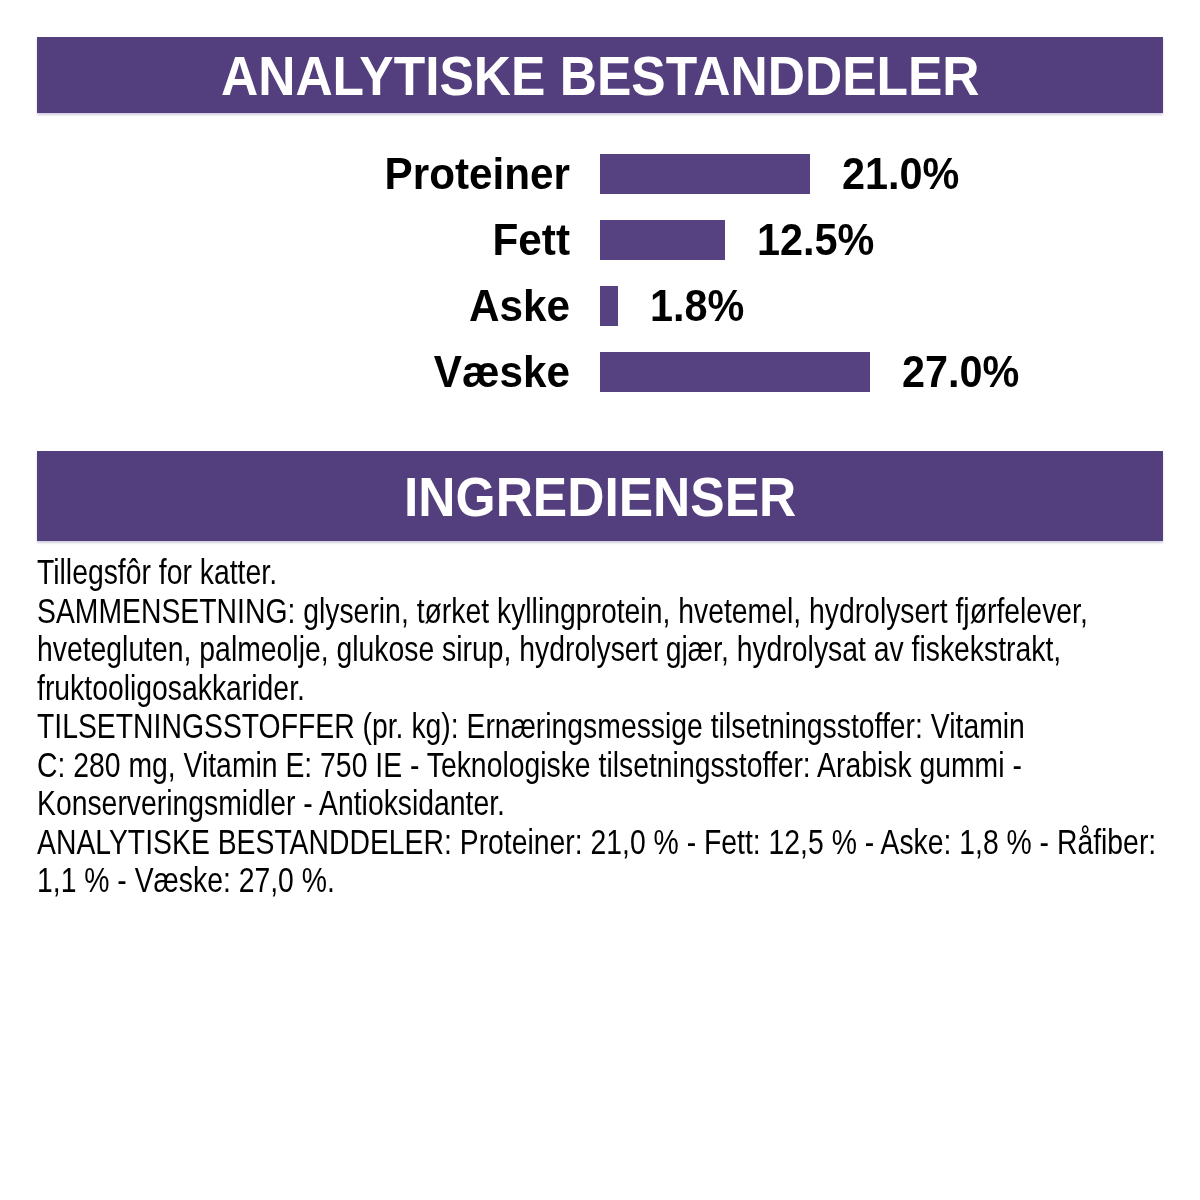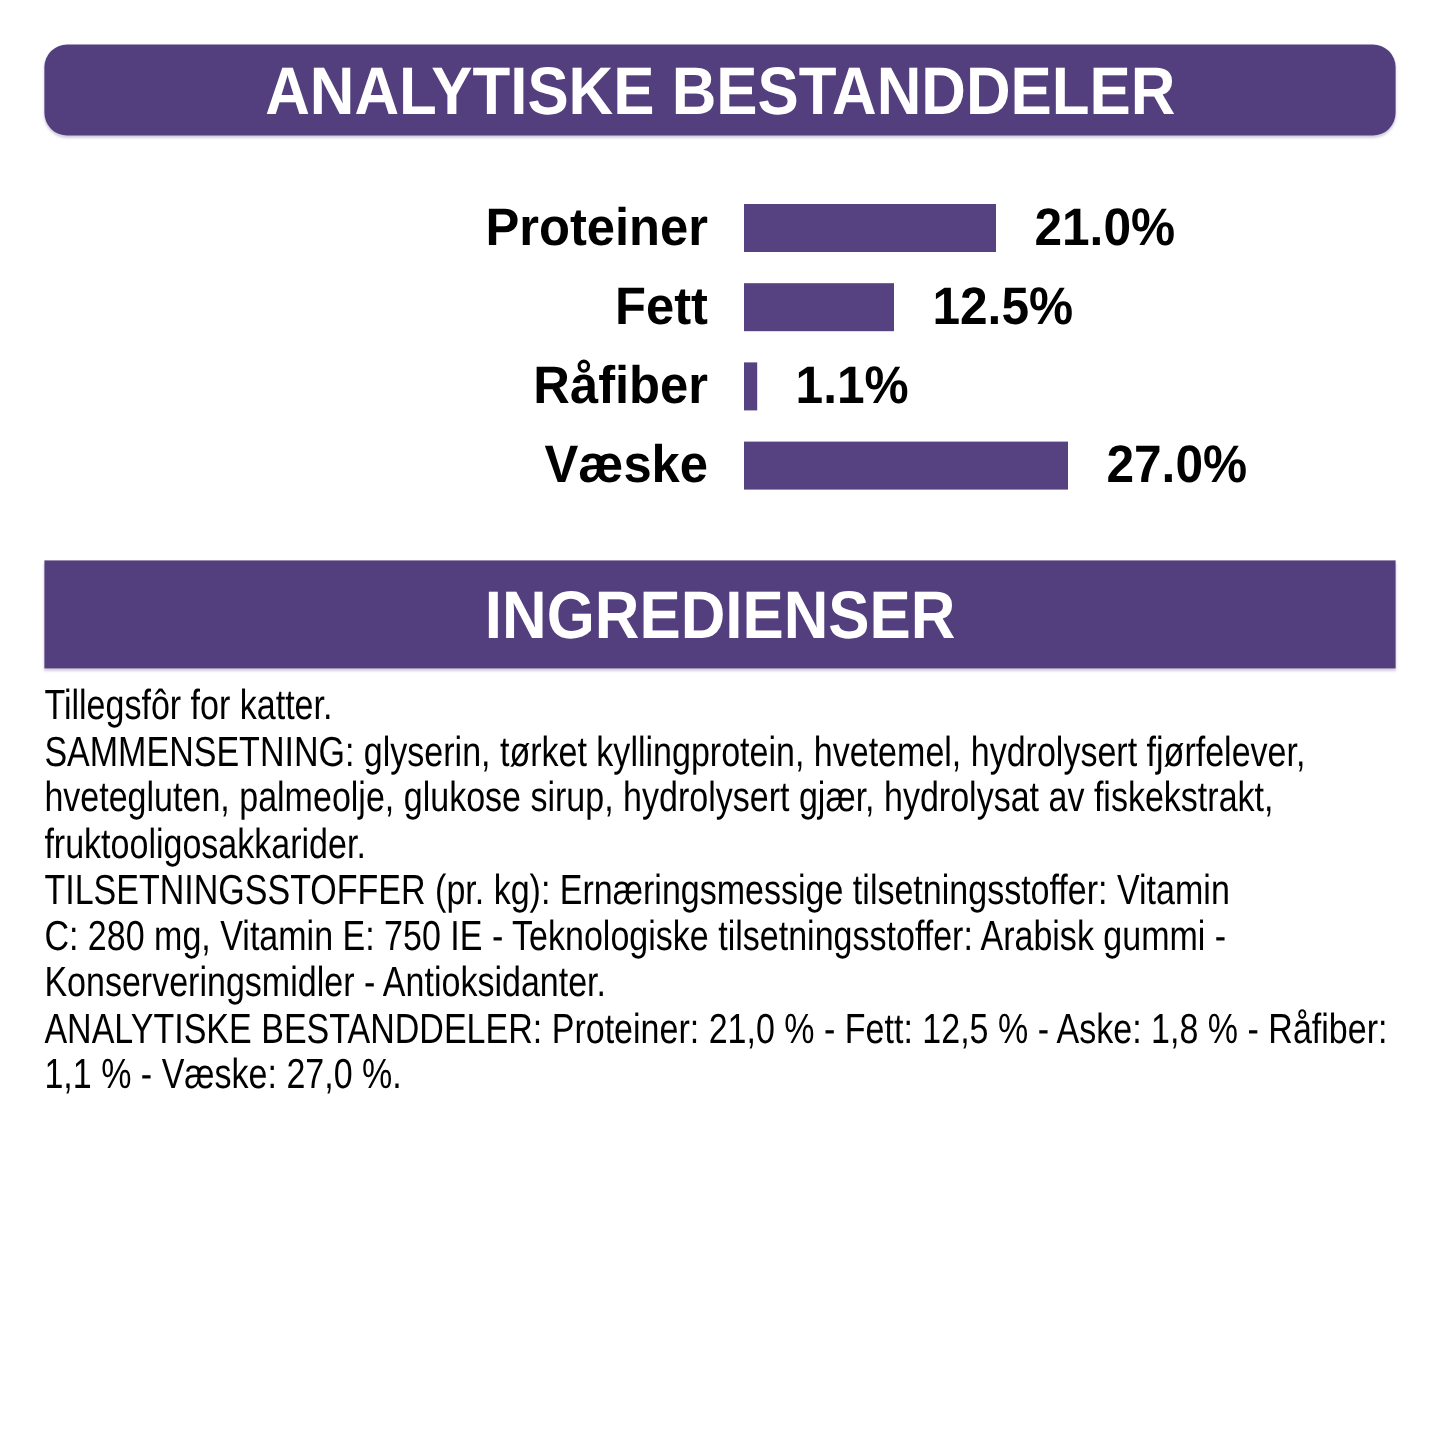--- a/index.html
+++ b/index.html
@@ -15,32 +15,32 @@
   }
   .banner {
     margin: 0 37px;
     height: 76px;
     background: var(--banner-purple, #533f7d);
     display: flex;
     align-items: center;
     justify-content: center;
     box-shadow: 0 2px 2px rgba(84, 63, 128, 0.25);
   }
-  .banner--first { margin-top: 37px; border-radius: 19px; }
+  .banner--first { margin-top: 37px; }
   .banner--second { margin-top: 46px; height: 90px; }
   .banner-text {
     color: var(--banner-text, #ffffff);
     font-weight: bold;
     font-size: 56px;
     white-space: nowrap;
     transform: scaleX(0.92);
     transform-origin: center;
     letter-spacing: 0px;
   }
-  .chart { margin-top: 44px; padding-left: 20px; }
+  .chart { margin-top: 28px; }
   .chart-row {
     display: flex;
     align-items: center;
     height: 66px;
   }
   .chart-label {
     width: 570px;
     text-align: right;
     font-size: 44px;
     font-weight: bold;
@@ -86,23 +86,23 @@
         <div class="chart-label">Proteiner</div>
         <div class="chart-bar" style="width: 210px; background: rgb(86, 66, 129);"></div>
         <div class="chart-value">21.0%</div>
       </div>
       <div class="chart-row">
         <div class="chart-label">Fett</div>
         <div class="chart-bar" style="width: 125px; background: rgb(86, 66, 129);"></div>
         <div class="chart-value">12.5%</div>
       </div>
       <div class="chart-row">
-        <div class="chart-label">Råfiber</div>
-        <div class="chart-bar" style="width: 11px; background: rgb(86, 66, 129);"></div>
-        <div class="chart-value">1.1%</div>
+        <div class="chart-label">Aske</div>
+        <div class="chart-bar" style="width: 18px; background: rgb(86, 66, 129);"></div>
+        <div class="chart-value">1.8%</div>
       </div>
       <div class="chart-row">
         <div class="chart-label">Væske</div>
         <div class="chart-bar" style="width: 270px; background: rgb(86, 66, 129);"></div>
         <div class="chart-value">27.0%</div>
       </div>
     </div>
 
   <div class="banner banner--second">
     <span class="banner-text">INGREDIENSER</span>

